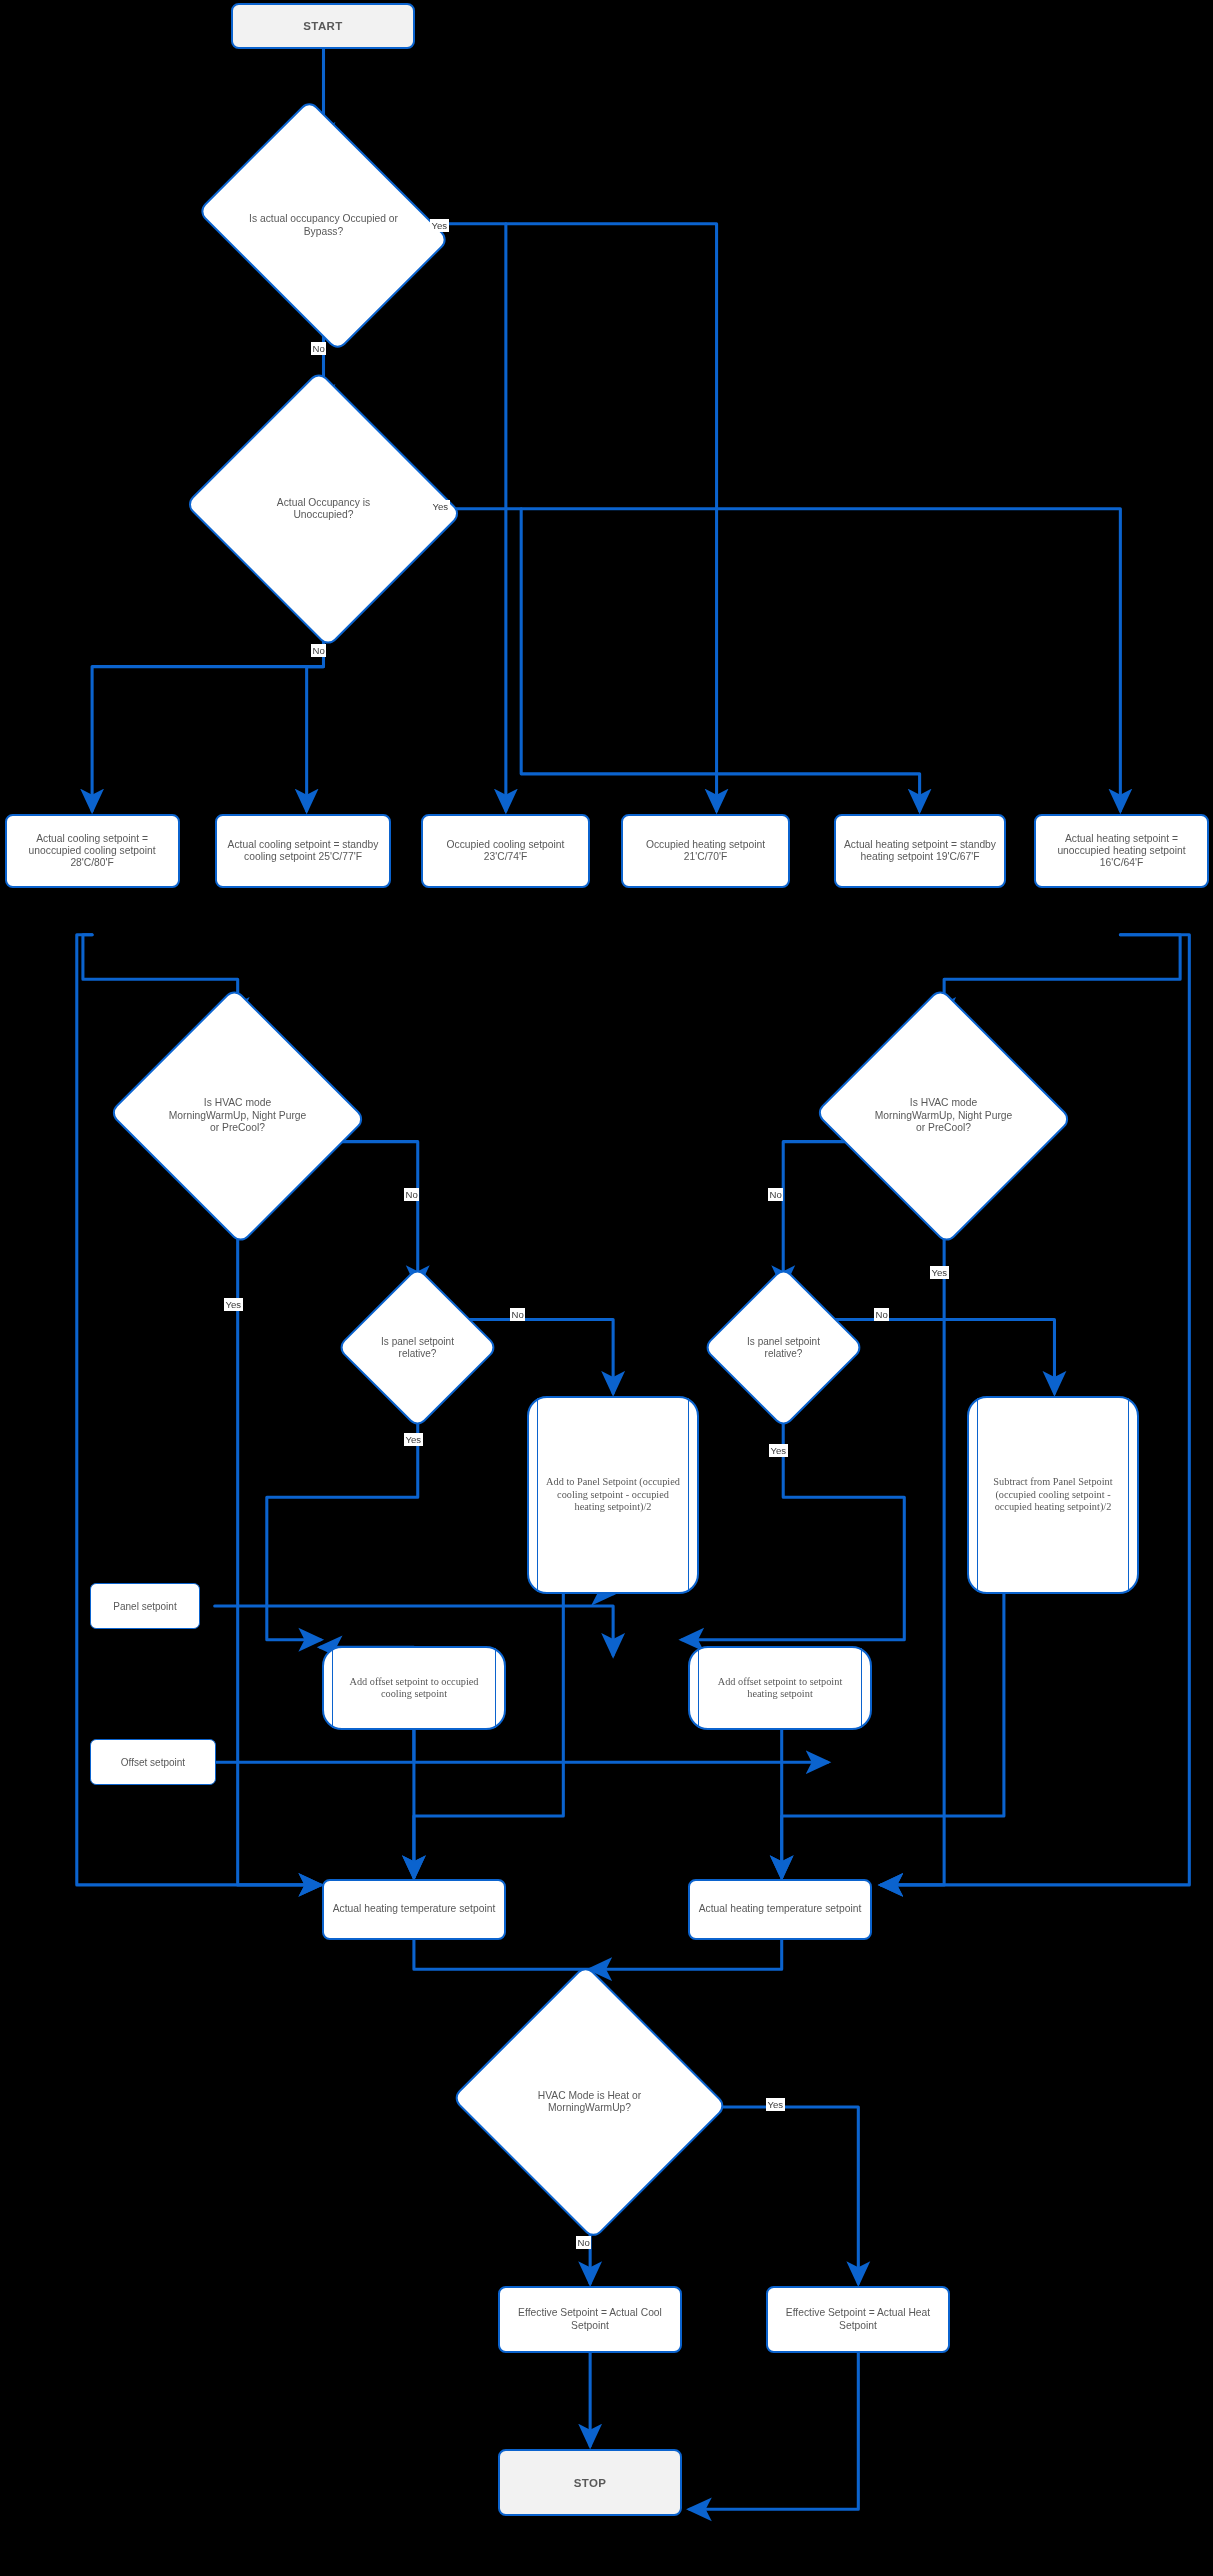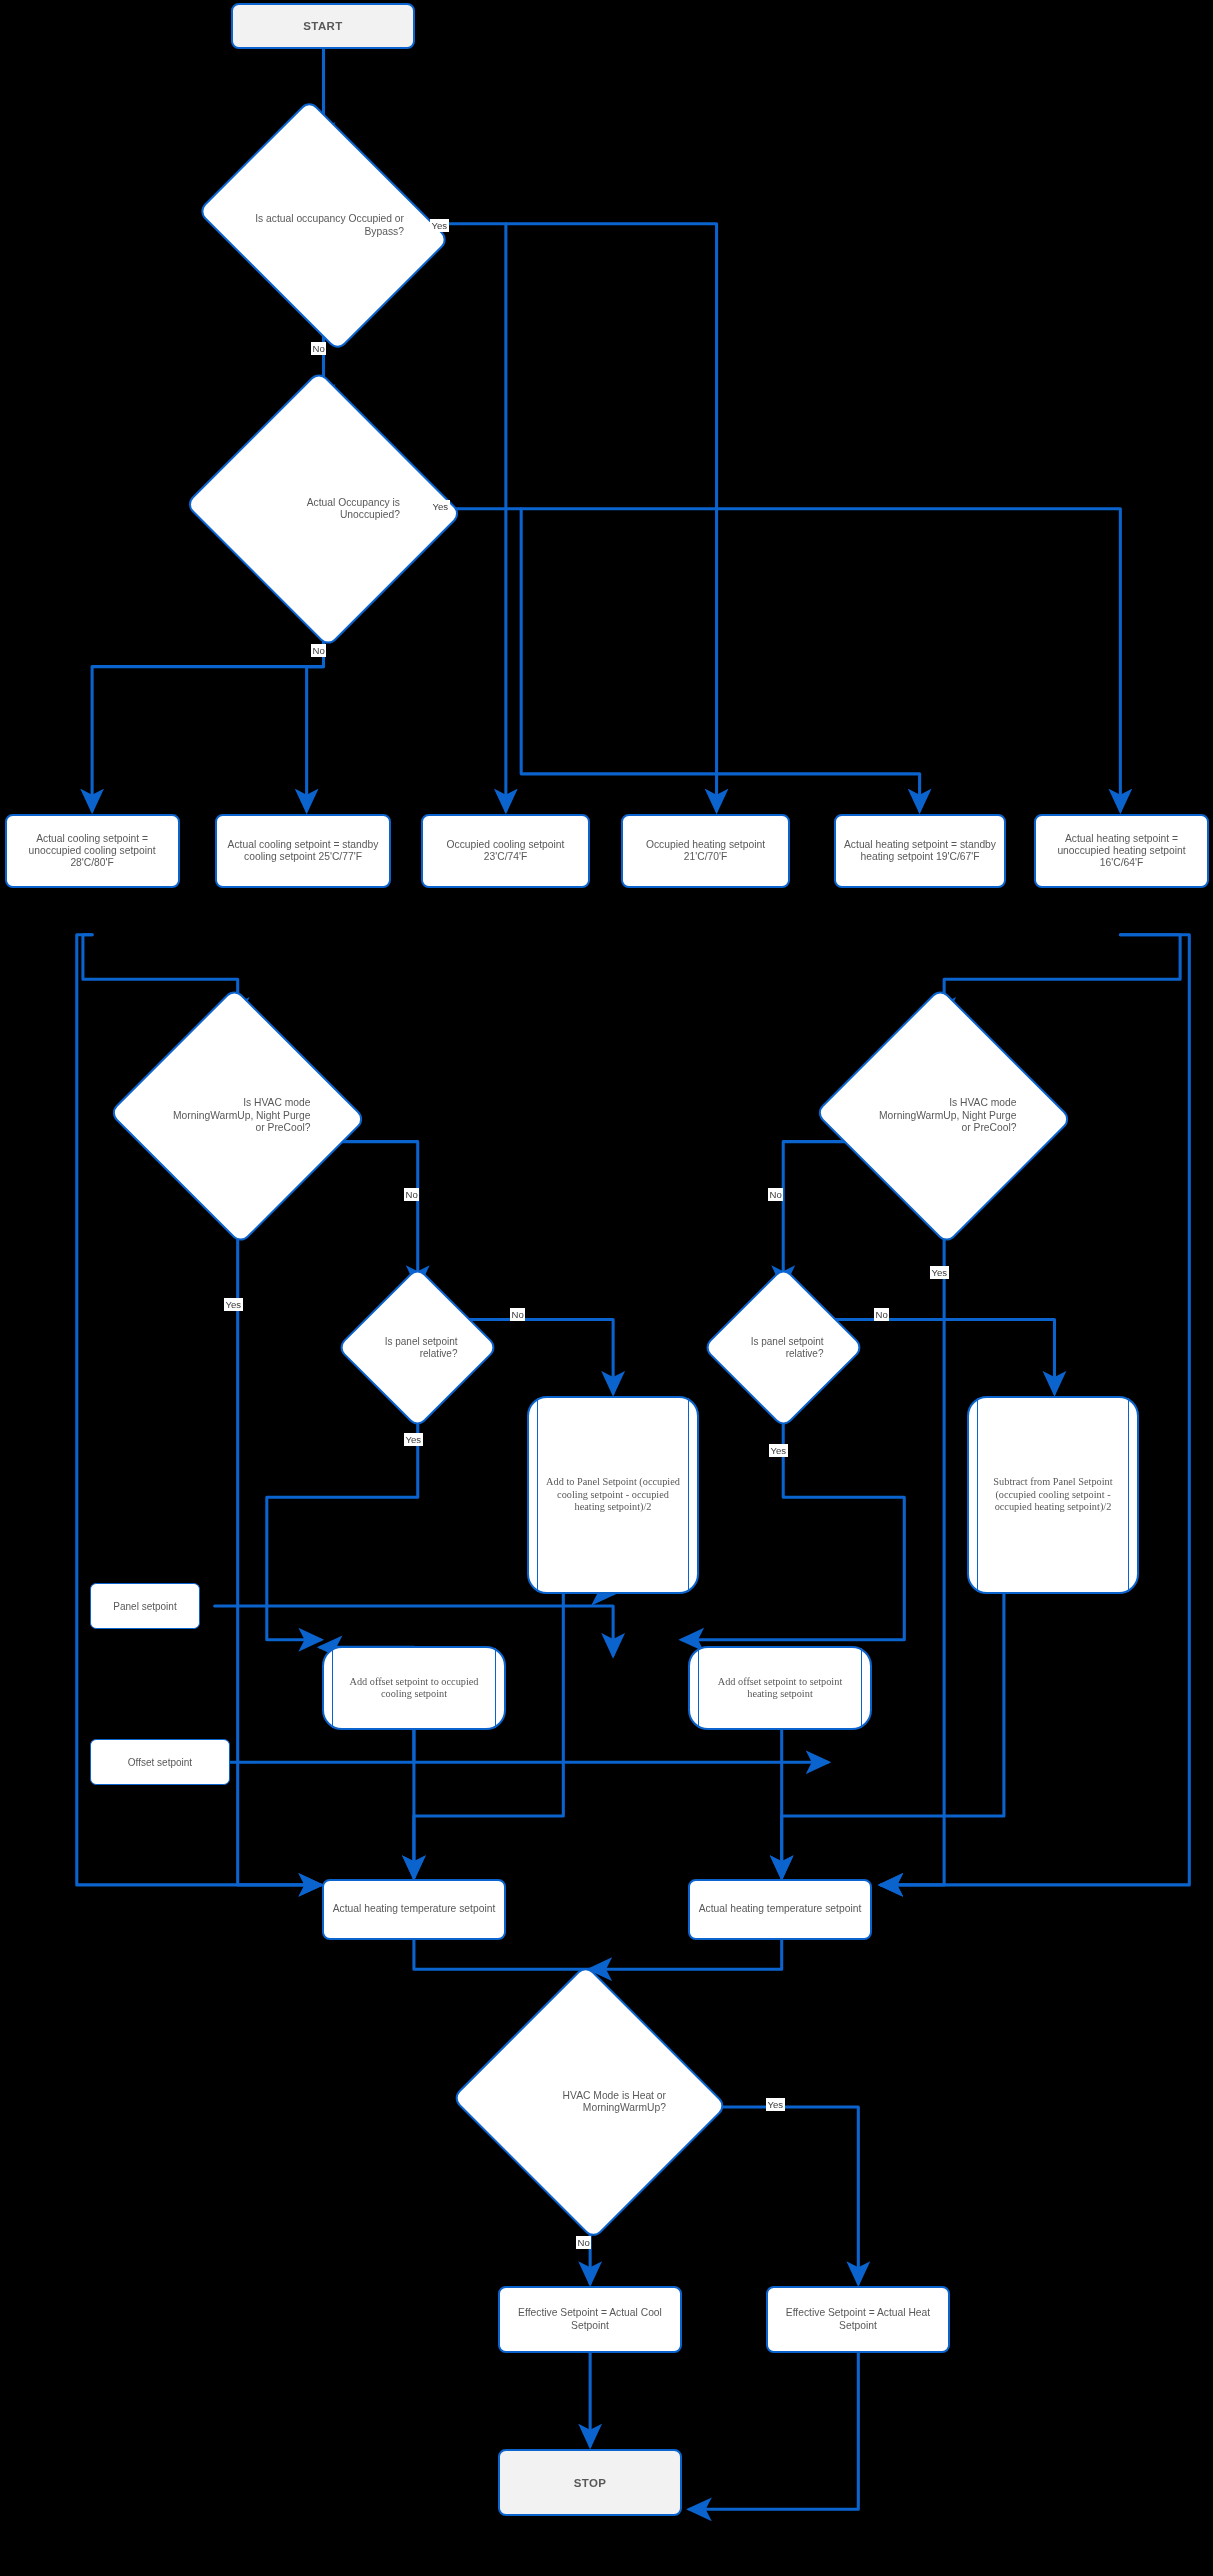--- a/index.html
+++ b/index.html
@@ -29,21 +29,21 @@
   .pre::before{left:8.4px;}
   .pre::after{right:8.4px;}
   .pre .inner{padding:0 12.3px;}
 
   
   .dec{position:absolute;display:flex;align-items:center;justify-content:center;}
   .dec .dmd{position:absolute;left:0;top:0;width:100%;height:100%;
             background:#fff;border:2.3px solid #0b63ce;border-radius:10.7px;
             transform:rotate(45deg);box-sizing:border-box;}
   .dec .txt{position:relative;z-index:2;color:#595959;font-size:10.3px;
-            line-height:1.2;text-align:right;padding:0 4.6px;}
+            line-height:1.2;text-align:center;padding:0 4.6px;}
 
   
   .elbl{position:absolute;background:#fff;color:#3b3b3b;font-size:9.6px;
         line-height:1;padding:1.5px 1.5px;white-space:nowrap;}
 </style>
 </head>
 <body>
 
 <div id="stage">
 
@@ -194,21 +194,21 @@
   </div>
 
   <div class="node pre" style="left:967px;top:1396px;width:172px;height:198px;">
     <span class="inner">Subtract from Panel Setpoint (occupied cooling setpoint - occupied heating setpoint)/2</span>
   </div>
 
   <div class="node small" style="left:90px;top:1583px;width:110px;height:46px;">
     <span>Panel setpoint</span>
   </div>
 
-  <div class="node small" style="left:90px;top:1739px;width:140px;height:46px;">
+  <div class="node small" style="left:90px;top:1739px;width:126px;height:46px;">
     <span>Offset setpoint</span>
   </div>
 
   <div class="node pre" style="left:322px;top:1646px;width:184px;height:84px;">
     <span class="inner">Add offset setpoint to occupied cooling setpoint</span>
   </div>
 
   <div class="node pre" style="left:688px;top:1646px;width:184px;height:84px;">
     <span class="inner">Add offset setpoint to setpoint heating setpoint</span>
   </div>

